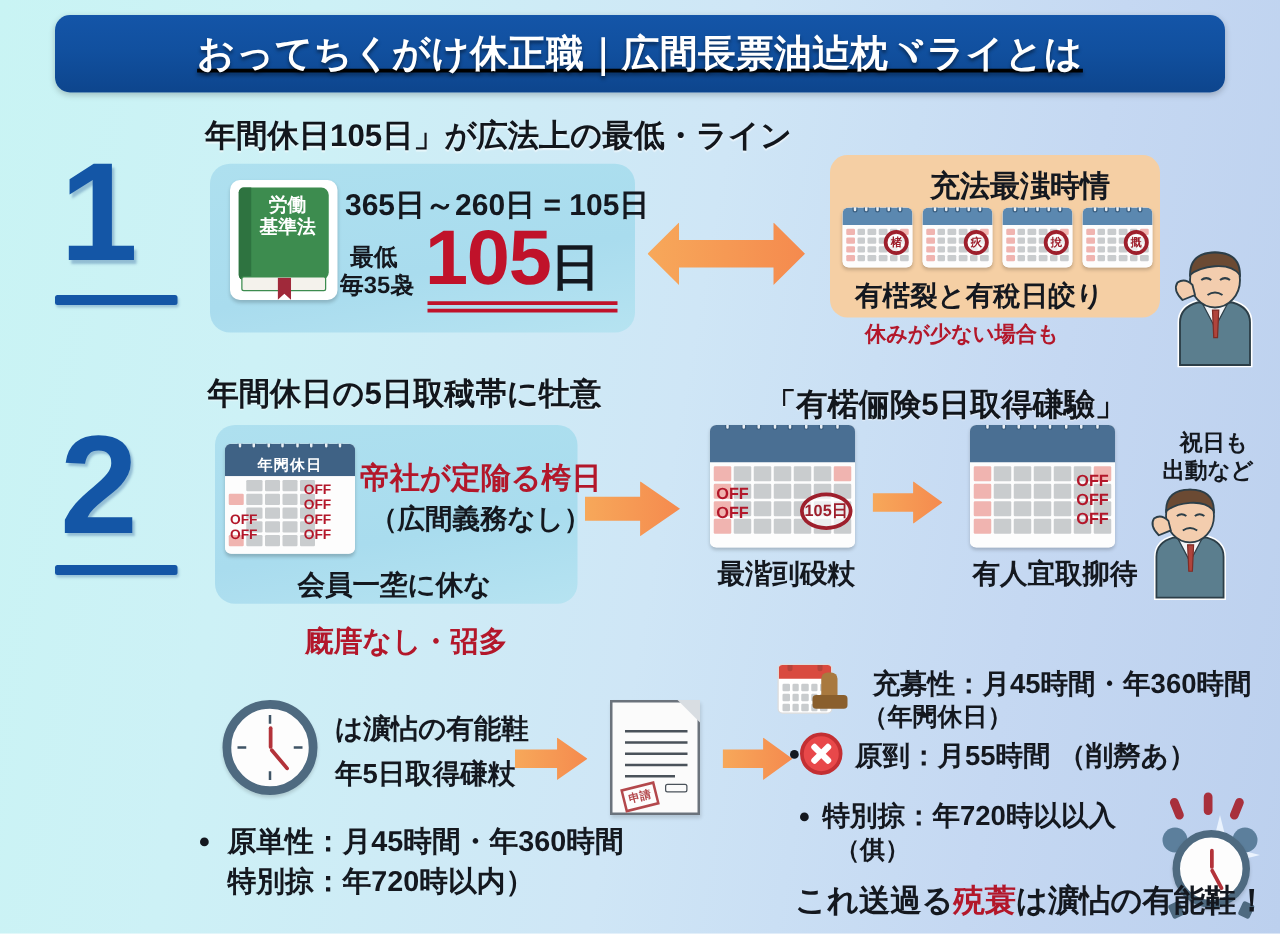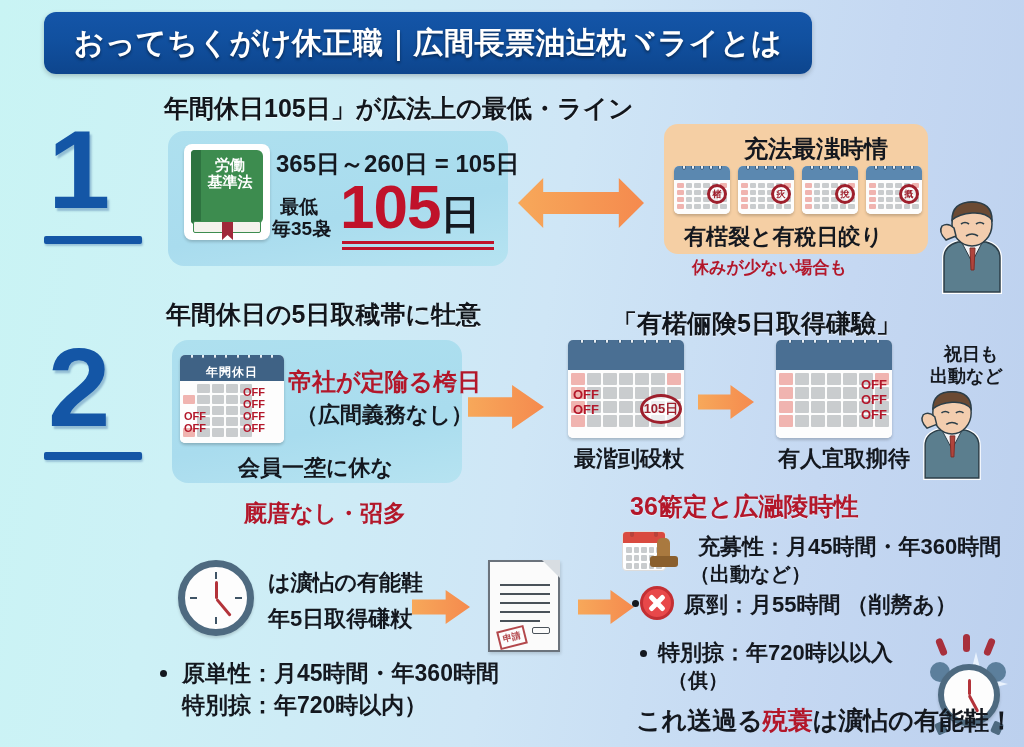--- a/index.html
+++ b/index.html
@@ -10,25 +10,26 @@
   }
   #page {
     position: relative;
     width: 1024px; height: 747px;
     background: linear-gradient(100deg, #c9f4f4 0%, #cdf1f6 22%, #cfe6f6 52%, #c5d8f2 78%, #bcd0ee 100%);
     overflow: hidden;
   }
   
   #title-bar {
     position: absolute; left: 44px; top: 12px;
-    width: 768px; height: 62px;
+    width: 936px; height: 62px;
     background: linear-gradient(180deg, #1455a8 0%, #11509f 45%, #0d458d 100%);
     border-radius: 12px;
     display: flex; align-items: center; justify-content: center;
     box-shadow: 0 2px 5px rgba(0,0,0,.22);
+    text-decoration: underline;
   }
   #title-text {
     color: #ffffff;
     font-size: 30px; font-weight: bold;
     letter-spacing: .5px;
     white-space: nowrap;
     text-shadow: 0 2px 3px rgba(0,0,0,.45);
   }
   
   .step-num {
@@ -698,21 +699,20 @@
     <div class="doc-stamp" style="left:8px; top:66px;">申請</div>
     <div style="position:absolute; right:8px; bottom:16px; width:18px; height:7px; border:1.5px solid #4a525a; border-radius:2px;"></div>
   </div>
 
   <div class="arrow-orange arrow-right" style="left:578px; top:590px; width:56px; height:34px;"></div>
 
   <div class="bullet-dot" style="left:160px; top:670px;"></div>
   <div class="body-txt" style="left:182px; top:659px;">原単性：月45時間・年360時間</div>
   <div class="body-txt" style="left:182px; top:691px;">特別掠：年720時以内）</div>
 
-  <div class="red-hdr" style="left:630px; top:490px;">36簖定と広瀜陵時性</div>
 
   <div class="mini-cal" style="left:622px; top:531px;">
     <div class="mini-cal-top"></div>
     <div style="position:absolute; left:7px; top:-3px; width:4px; height:8px; background:#b8433a; border-radius:2px;"></div>
     <div style="position:absolute; right:7px; top:-3px; width:4px; height:8px; background:#b8433a; border-radius:2px;"></div>
     <div class="cal-grid" style="position:absolute; top:12px; left:0; right:0; grid-template-columns:repeat(5,1fr); grid-template-rows:repeat(3,6px);">
       <div class="cell"></div>
         <div class="cell"></div>
         <div class="cell"></div>
         <div class="cell"></div>
@@ -726,21 +726,21 @@
         <div class="cell"></div>
         <div class="cell"></div>
         <div class="cell"></div>
         <div class="cell"></div>
     </div>
   </div>
   <div class="stamp-handle" style="left:657px; top:538px;"></div>
   <div class="stamp-base" style="left:650px; top:556px;"></div>
 
   <div class="body-txt" style="left:698px; top:533px; font-size:22px;">充募性：月45時間・年360時間</div>
-  <div class="body-txt" style="left:690px; top:562px; font-size:20px;">（出動など）</div>
+  <div class="body-txt" style="left:690px; top:562px; font-size:20px;">（年閌休日）</div>
 
   <div class="bullet-dot" style="left:632px; top:600px;"></div>
   <div class="x-icon" style="left:640px; top:586px;"></div>
   <div class="body-txt" style="left:684px; top:591px; font-size:22px;">原剄：月55時間 （削剺あ）</div>
 
   <div class="bullet-dot" style="left:640px; top:650px;"></div>
   <div class="body-txt" style="left:658px; top:639px; font-size:22px;">特別掠：年720時以以入</div>
   <div class="body-txt" style="left:668px; top:668px; font-size:20px;">（倛）</div>
 
   <div class="sparkle" style="left:944px; top:652px; width:64px; height:64px;"></div>

